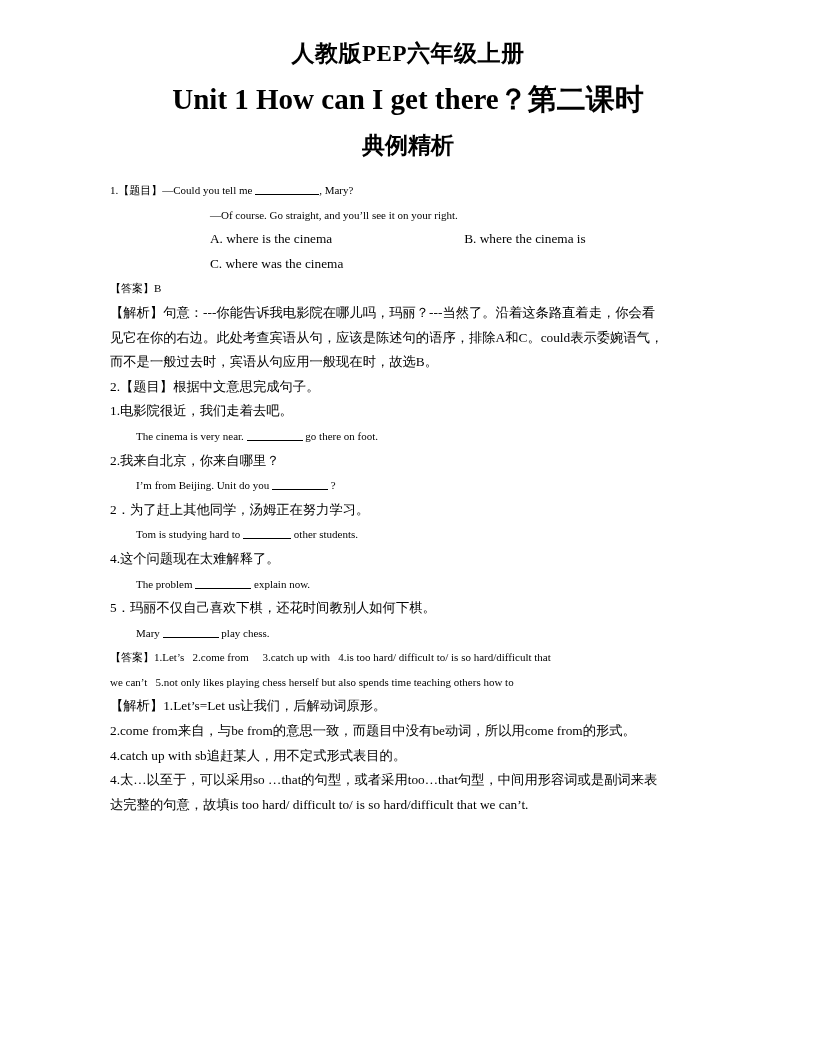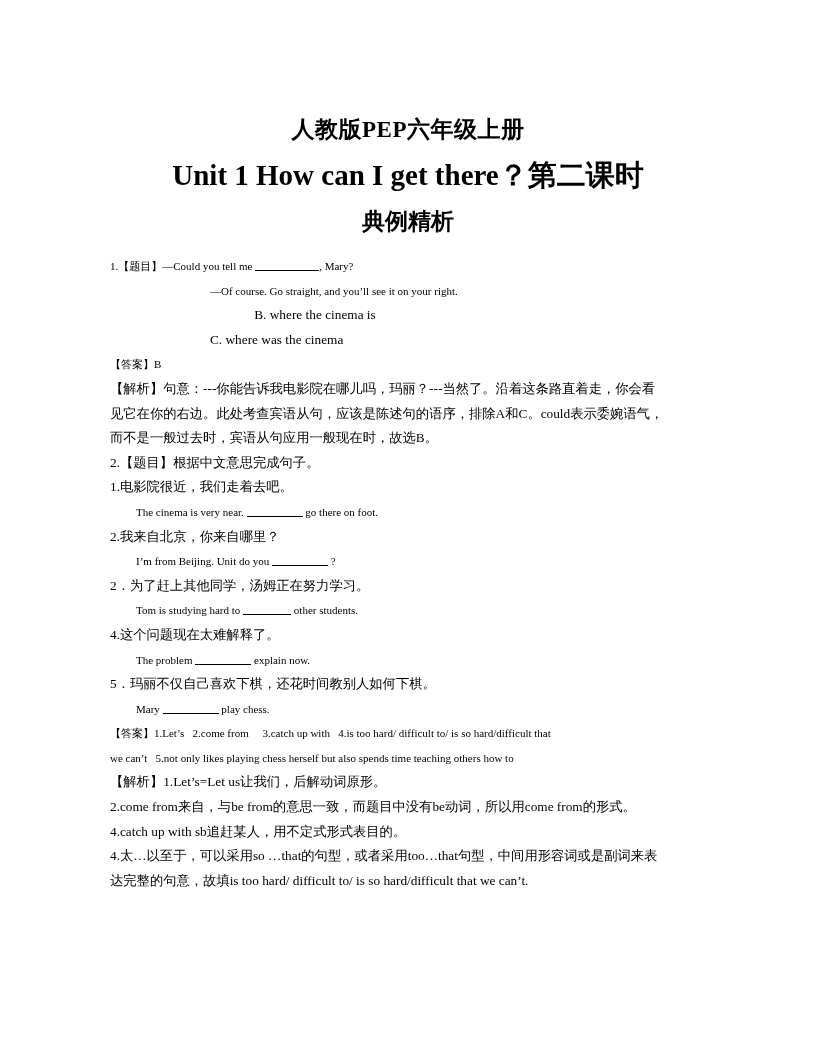--- a/index.html
+++ b/index.html
@@ -11,21 +11,21 @@
     font-family: "Liberation Serif", serif;
     color: #000000;
   }
   .page {
     position: relative;
     width: 816px;
     height: 1056px;
     background: #ffffff;
     overflow: hidden;
     box-sizing: border-box;
-    padding: 108px 110px 0 110px;
+    padding: 32px 110px 0 110px;
   }
   .title-line {
     text-align: center;
     font-weight: bold;
     font-family: "Liberation Serif", serif;
   }
   .title-1 {
     font-size: 23px;
     line-height: 44px;
     letter-spacing: 0.5px;
@@ -85,20 +85,21 @@
     <div class="title-line title-3">典例精析</div>
   </div>
 
   <div class="body-block">
 
     <p class="line"><span>1.【题目】—Could you tell me </span><span class="u u-lg"></span><span>, Mary?</span></p>
 
     <p class="line indent-3">—Of course. Go straight, and you’ll see it on your right.</p>
 
     <div class="opt-row">
+      <span class="opt-a">A. where is the cinema</span>
       <span class="opt-b">B. where the cinema is</span>
     </div>
     <div class="opt-row">
       <span class="opt-a">C. where was the cinema</span>
     </div>
 
     <p class="line">【答案】B</p>
     <p class="line cn justify">【解析】句意：---你能告诉我电影院在哪儿吗，玛丽？---当然了。沿着这条路直着走，你会看</p>
     <p class="line cn justify">见它在你的右边。此处考查宾语从句，应该是陈述句的语序，排除A和C。could表示委婉语气，</p>
     <p class="line cn justify">而不是一般过去时，宾语从句应用一般现在时，故选B。</p>

